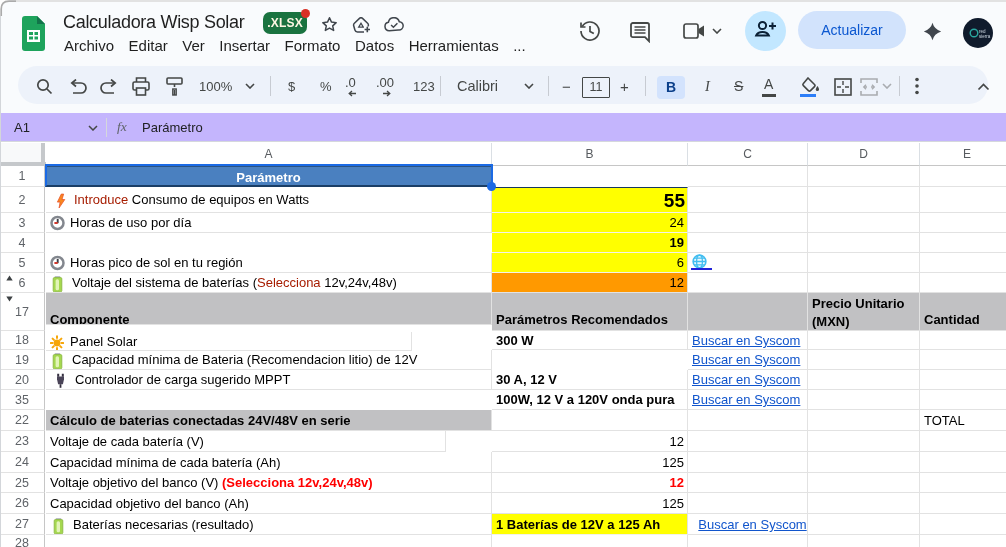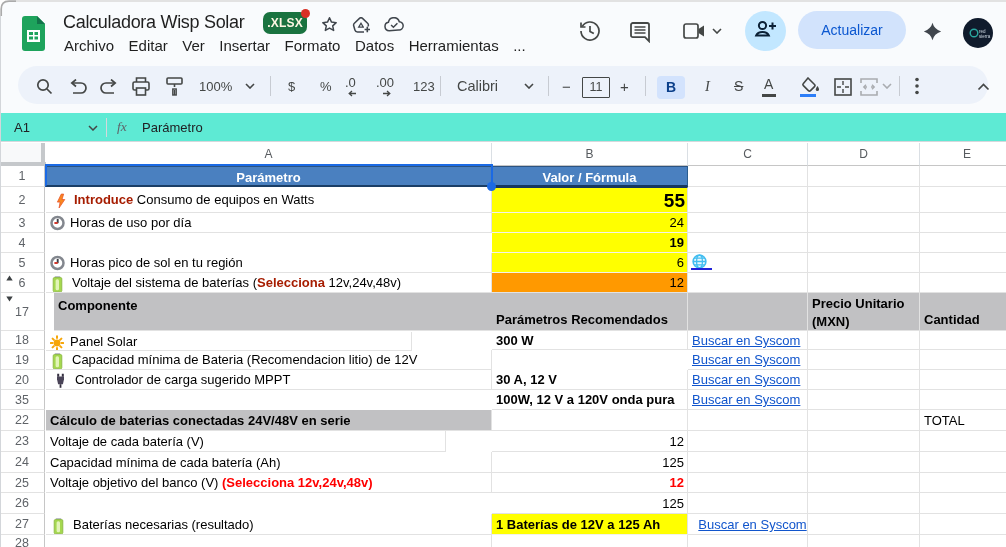--- a/index.html
+++ b/index.html
@@ -7,33 +7,33 @@
 .abs{position:absolute}
 #chrome{position:absolute;left:0;top:0;width:1006px;height:113px;background:#f9fbfd}
 #title{position:absolute;left:63px;top:12px;font-size:18px;letter-spacing:-0.3px;color:#1f1f1f}
 #badge{position:absolute;left:263px;top:12px;width:44px;height:22px;background:#1a7340;border-radius:7px;color:#fdf7e3;font-size:12px;font-weight:bold;text-align:center;line-height:22px;letter-spacing:0.2px}
 #reddot{position:absolute;left:301px;top:9px;width:9px;height:9px;border-radius:50%;background:#d93025}
 #menus{position:absolute;left:64px;top:37px;font-size:15px;color:#1f1f1f;white-space:nowrap}
 #menus span{margin-right:14.5px}
 #toolbar{position:absolute;left:18px;top:66px;width:970px;height:38px;border-radius:19px;background:#edf2fa}
 .tbtxt{position:absolute;font-size:13px;color:#444746}
 .sep{position:absolute;top:76px;width:1px;height:20px;background:#c7cbd2}
-#fbar{position:absolute;left:0;top:113px;width:1006px;height:29px;background:#5eead4;border-bottom:1px solid #d5d8dc}
+#fbar{position:absolute;left:0;top:113px;width:1006px;height:29px;background:#c4b5fd;border-bottom:1px solid #d5d8dc}
 #grid{position:absolute;left:0;top:143px;width:1006px;height:404px;background:#fff}
 .colhdr{position:absolute;top:0;height:23px;background:#fff;border-right:1px solid #dadfe4;border-bottom:1px solid #c6c6c6;color:#575b5f;font-size:12px;text-align:center;line-height:23px}
 .rowhdr{position:absolute;left:0;width:45px;background:#fff;border-right:1px solid #c6c6c6;border-bottom:1px solid #e2e2e2;color:#5f6368;font-size:12.5px;text-align:center}
 .cell{position:absolute;font-size:13px;color:#000;white-space:nowrap;overflow:hidden;border-right:1px solid #e2e2e2;border-bottom:1px solid #e2e2e2;padding-left:4px}
 .num{text-align:right;padding-right:3px;padding-left:0}
 .bold{font-weight:bold}
 .yellow{background:#ffff00;border-bottom:1px solid #f2f2ea}
 .orange{background:#ff9900}
 .gray{background:#c1c1c3}
 .bluehdr{background:#4a80c0;color:#fff;font-weight:bold;text-align:center;padding-left:0;border-top:1px solid #2c5380}
 .link{color:#1155cc;text-decoration:underline}
-.darkred{color:#a61c00;font-weight:bold}
+.darkred{color:#a61c00;font-weight:normal}
 .red{color:#ff0000;font-weight:bold}
 .icon{display:inline-block;vertical-align:middle;margin-right:6px}
 svg{display:block}
 </style></head>
 <body>
 <svg width="0" height="0" style="position:absolute">
   <defs>
     <g id="bolt">
         <path d="M6.8 0.5 L2.6 9.2 h2.9 L4.4 15.6 L10.6 6.4 H7.6 L9.4 0.5 z" fill="#f8871f" stroke="#e8502a" stroke-width="0.8" stroke-linejoin="round"></path>
       </g>
@@ -263,21 +263,20 @@
   <div class="rowhdr" style="top:392px;height:12px;line-height:16px;border-bottom:none">28</div>
 
   <svg class="abs" style="left:6px;top:132px" width="7" height="6" viewBox="0 0 7 6">
       <path d="M3.5 0.5 L6.7 5.5 H0.3 Z" fill="#3c4043"></path>
     </svg>
   <svg class="abs" style="left:6px;top:153px" width="7" height="6" viewBox="0 0 7 6">
       <path d="M3.5 5.5 L0.3 0.5 H6.7 Z" fill="#3c4043"></path>
     </svg>
 
   <div class="cell bluehdr" style="left:46px;top:23px;width:446px;height:21px;line-height:21px">Parámetro</div>
-  <div class="cell bluehdr" style="left:492px;top:23px;width:196px;height:21px;line-height:21px;border-bottom:2px solid #17375e;border-right:1px solid #2a5d8f">Valor / Fórmula</div>
   <div class="cell" style="left:688px;top:23px;width:120px;height:21px"></div>
   <div class="cell" style="left:808px;top:23px;width:112px;height:21px"></div>
   <div class="cell" style="left:920px;top:23px;width:86px;height:21px;border-right:none"></div>
 
   <div class="cell" style="left:46px;top:44px;width:446px;height:26px;line-height:26px"><svg class="icon" width="12" height="16" viewBox="0 0 13 16" style="margin:0 7px 0 5px">
         <use href="#bolt"></use>
       </svg><span class="darkred">Introduce</span> Consumo de equipos en Watts</div>
   <div class="cell num yellow bold" style="left:492px;top:44px;width:196px;height:26px;line-height:25px;font-size:19px;padding-right:2px;border-top:1px solid #17375e">55</div>
   <div class="cell" style="left:688px;top:44px;width:120px;height:26px"></div>
   <div class="cell" style="left:808px;top:44px;width:112px;height:26px"></div>
@@ -310,21 +309,21 @@
   <div class="cell" style="left:920px;top:110px;width:86px;height:20px;border-right:none"></div>
 
   <div class="cell" style="left:46px;top:130px;width:446px;height:20px;line-height:20px"><svg class="icon" width="13" height="16" viewBox="0 0 13 16" style="margin:0 8px 0 1px">
         <use href="#batt"></use>
       </svg>Voltaje del sistema de baterías (<span class="darkred">Selecciona</span> 12v,24v,48v)</div>
   <div class="cell num orange" style="left:492px;top:130px;width:196px;height:20px;line-height:20px">12</div>
   <div class="cell" style="left:688px;top:130px;width:120px;height:20px"></div>
   <div class="cell" style="left:808px;top:130px;width:112px;height:20px"></div>
   <div class="cell" style="left:920px;top:130px;width:86px;height:20px;border-right:none"></div>
 
-  <div class="cell gray bold" style="left:54px;top:150px;width:446px;height:38px;line-height:18px;padding-top:4px">Componente</div>
+  <div class="cell gray bold" style="left:46px;top:150px;width:446px;height:32px;line-height:18px;padding-top:18px">Componente</div>
   <div class="cell gray bold" style="left:492px;top:150px;width:196px;height:38px;line-height:18px;padding-top:18px">Parámetros Recomendados</div>
   <div class="cell gray" style="left:688px;top:150px;width:120px;height:38px"></div>
   <div class="cell gray bold" style="left:808px;top:150px;width:112px;height:38px;line-height:18px;padding-top:2px">Precio Unitario<br>(MXN)</div>
   <div class="cell gray bold" style="left:920px;top:150px;width:86px;height:38px;line-height:18px;padding-top:18px;border-right:none">Cantidad</div>
 
   <div class="cell" style="left:46px;top:189px;width:366px;height:19px;line-height:19px"><svg class="icon" width="14" height="16" viewBox="0 0 14 16" style="margin:0 6px 0 0">
         <use href="#sun"></use>
       </svg>Panel Solar</div>
   <div class="cell bold" style="left:492px;top:188px;width:196px;height:19px;line-height:19px">300 W</div>
   <div class="cell" style="left:688px;top:188px;width:120px;height:19px;line-height:19px"><span class="link">Buscar en Syscom</span></div>
@@ -368,20 +367,21 @@
   <div class="cell" style="left:688px;top:309px;width:120px;height:21px"></div>
   <div class="cell" style="left:808px;top:309px;width:112px;height:21px"></div>
   <div class="cell" style="left:920px;top:309px;width:86px;height:21px;border-right:none"></div>
 
   <div class="cell" style="left:46px;top:330px;width:446px;height:20px;line-height:20px">Voltaje objetivo del banco (V) <span class="red">(Selecciona 12v,24v,48v)</span></div>
   <div class="cell num red" style="left:492px;top:330px;width:196px;height:20px;line-height:20px">12</div>
   <div class="cell" style="left:688px;top:330px;width:120px;height:20px"></div>
   <div class="cell" style="left:808px;top:330px;width:112px;height:20px"></div>
   <div class="cell" style="left:920px;top:330px;width:86px;height:20px;border-right:none"></div>
 
+  <div class="cell" style="left:46px;top:350px;width:446px;height:21px;line-height:21px">Capacidad objetivo del banco (Ah)</div>
   <div class="cell num" style="left:492px;top:350px;width:196px;height:21px;line-height:21px">125</div>
   <div class="cell" style="left:688px;top:350px;width:120px;height:21px"></div>
   <div class="cell" style="left:808px;top:350px;width:112px;height:21px"></div>
   <div class="cell" style="left:920px;top:350px;width:86px;height:21px;border-right:none"></div>
 
   <div class="cell" style="left:46px;top:371px;width:446px;height:21px;line-height:21px;padding-left:5px"><svg class="icon" width="13" height="16" viewBox="0 0 13 16" style="margin:0 8px 0 1px">
         <use href="#batt"></use>
       </svg>Baterías necesarias (resultado)</div>
   <div class="cell yellow bold" style="left:492px;top:371px;width:196px;height:21px;line-height:21px">1 Baterías de 12V a 125 Ah</div>
   <div class="cell" style="left:688px;top:371px;width:120px;height:21px;line-height:21px;text-align:center;padding-left:10px"><span class="link">Buscar en Syscom</span></div>

